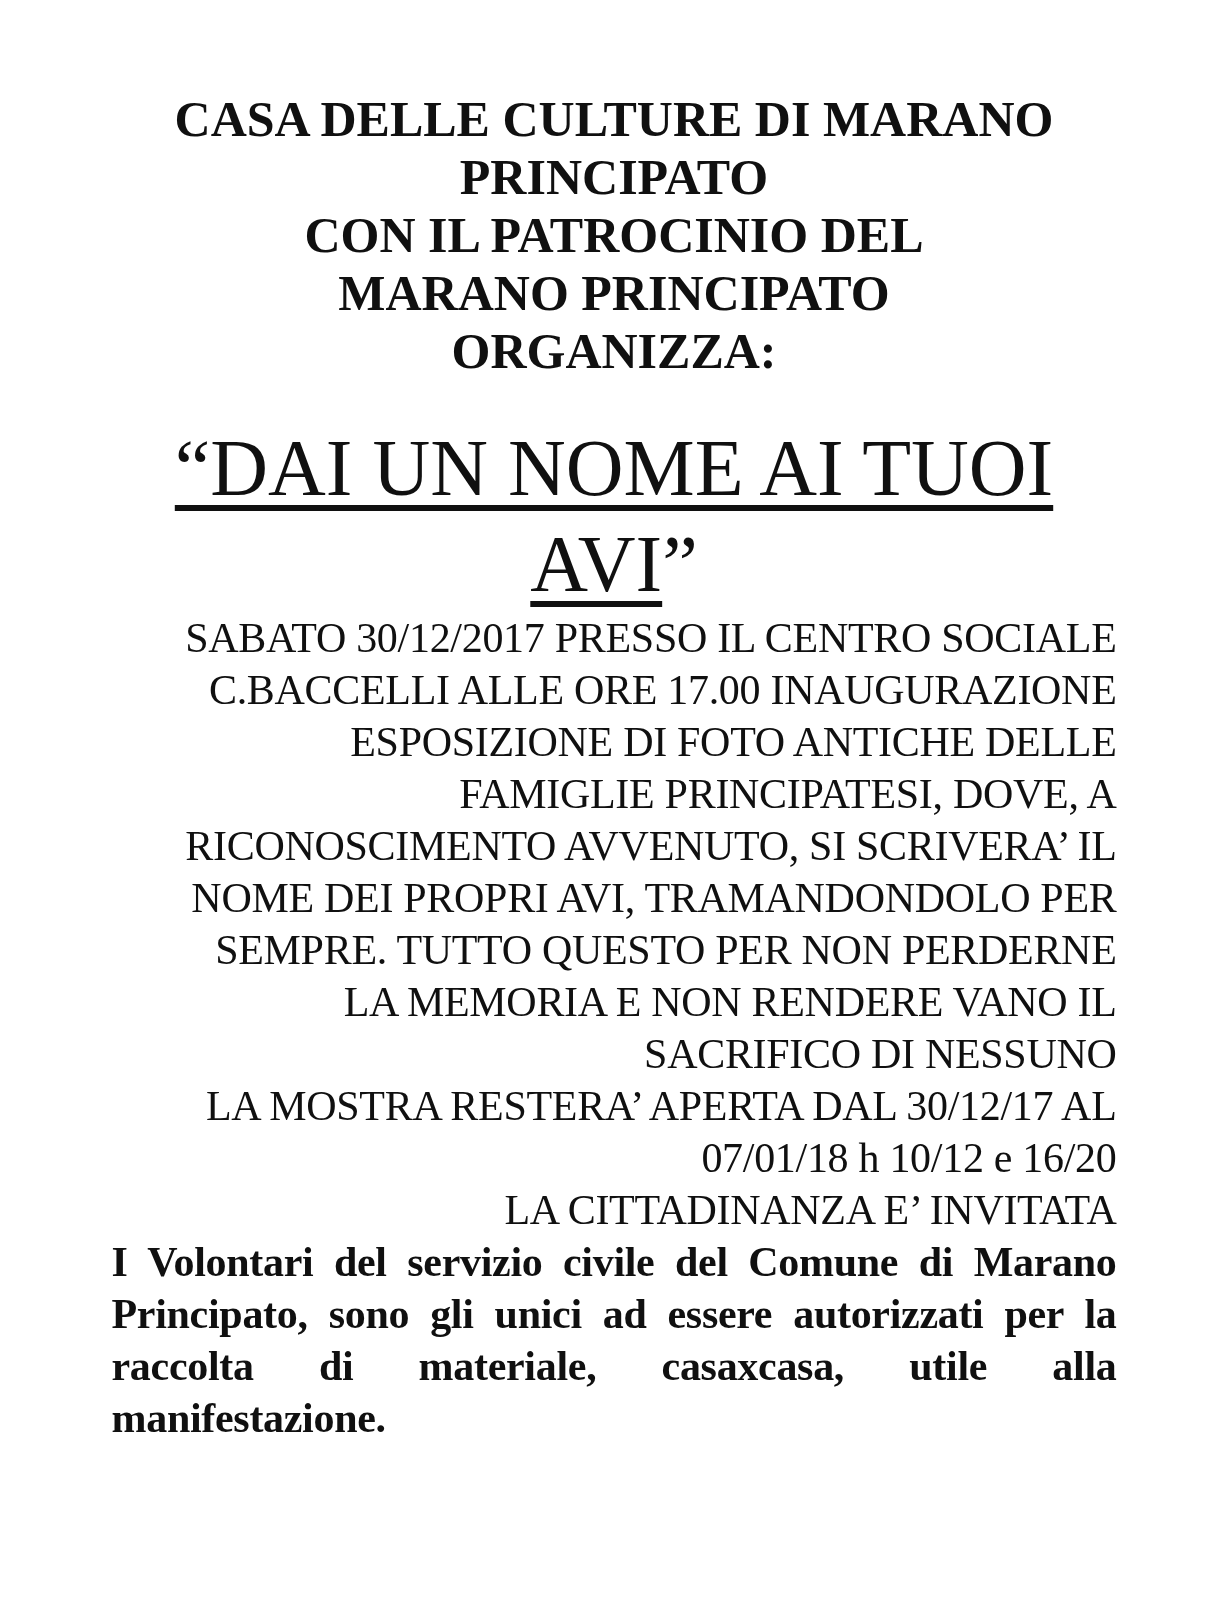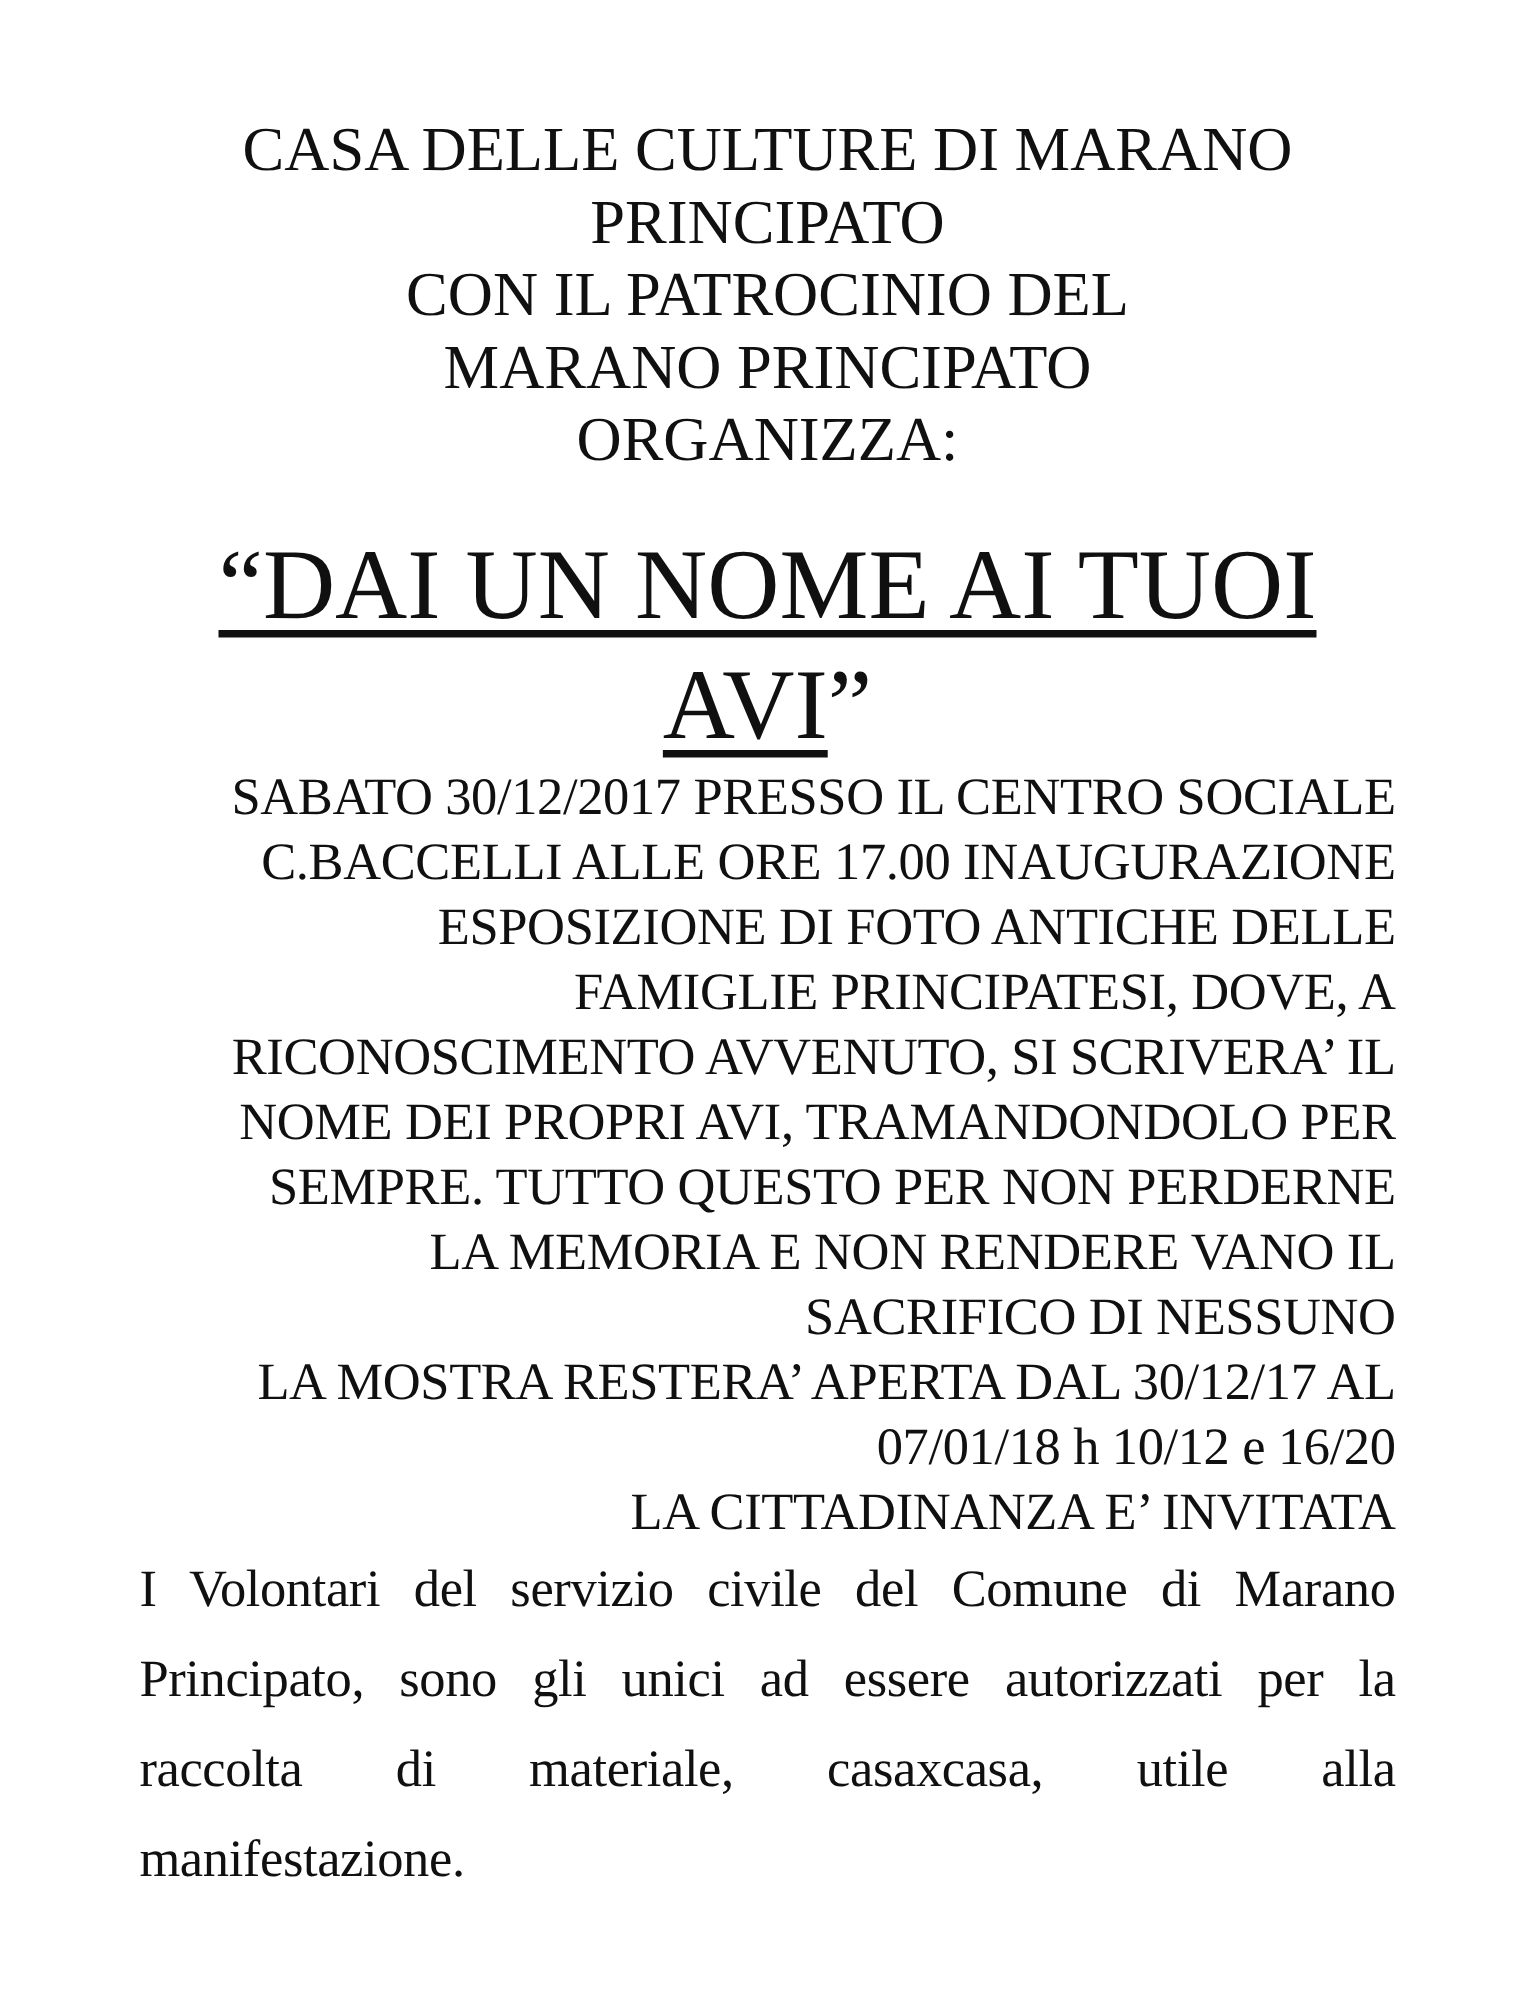--- a/index.html
+++ b/index.html
@@ -13,21 +13,21 @@
     color: #101010;
     font-family: "Liberation Serif", "DejaVu Serif", serif;
     overflow: hidden;
   }
   .page {
     width: 1005px;
     margin: 0 auto;
     padding-top: 90px;
   }
   .header {
-    font-weight: normal;
+    font-weight: bold;
     font-size: 50px;
     line-height: 58px;
     text-align: center;
   }
   .hline {
     white-space: pre-line;
   }
   .title {
     font-size: 80px;
     line-height: 96px;
@@ -42,25 +42,26 @@
   }
   .body-text {
     font-size: 42px;
     line-height: 52px;
     letter-spacing: -0.3px;
     text-align: right;
     white-space: pre-line;
   }
   .footer-note {
     font-size: 42px;
-    line-height: 72px;
+    line-height: 52px;
     letter-spacing: -0.3px;
     white-space: pre-line;
     text-align: justify;
     text-align-last: justify;
+    font-weight: bold;
   }
 </style>
 </head>
 <body>
 
 <div class="page">
 
   <div class="header">
     <div class="hline">CASA DELLE CULTURE DI MARANO
 PRINCIPATO</div>

